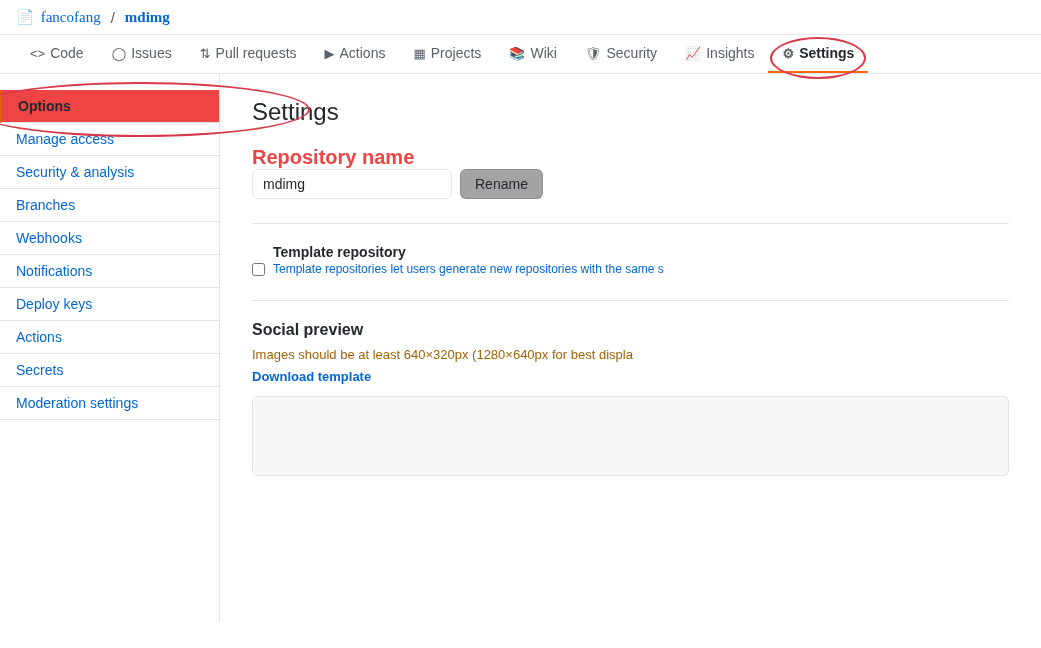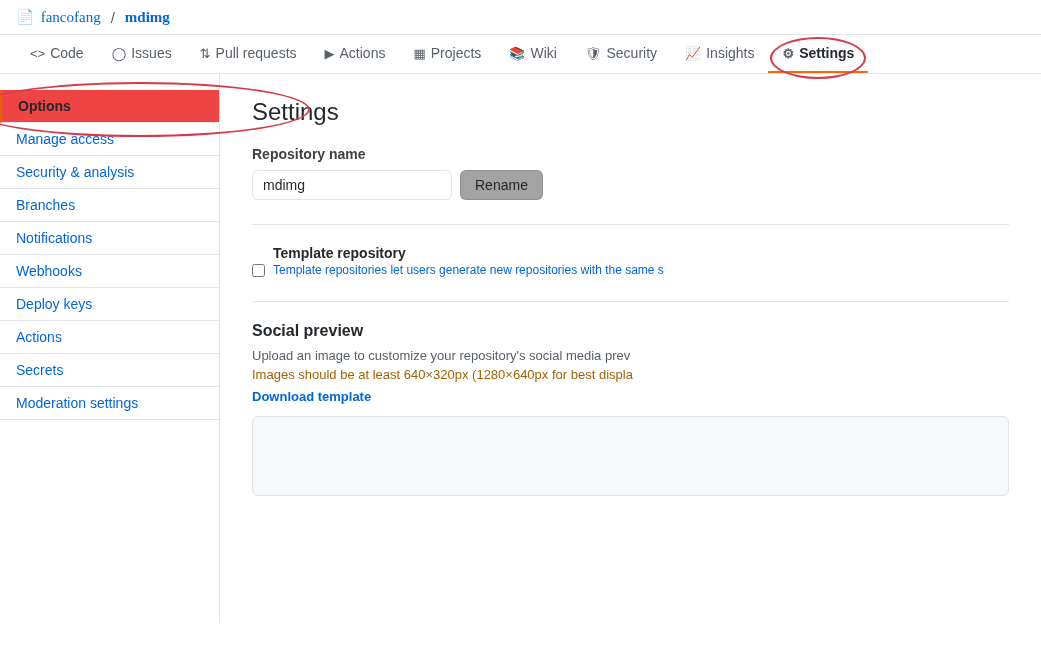--- a/index.html
+++ b/index.html
@@ -134,24 +134,23 @@
       margin-bottom: 20px;
       color: #24292e;
     }
 
     .form-section {
       margin-bottom: 24px;
     }
 
     .form-label {
       display: block;
-      font-size: 14px;
-      font-weight: 600;
-      margin-bottom: 8px;
-      color: #404040;
+      font-size: 20px;
+      font-weight: 600;
+      color: #ef4444;
     }
 
     .repo-name-row {
       display: flex;
       align-items: center;
       gap: 8px;
     }
 
     .repo-name-input {
       width: 200px;
@@ -279,22 +278,22 @@
 
   <div class="sidebar">
 
     <div class="options-ellipse-container">
       <div class="options-oval"></div>
       <a class="sidebar-item active">Options</a>
     </div>
     <a class="sidebar-item">Manage access</a>
     <a class="sidebar-item">Security &amp; analysis</a>
     <a class="sidebar-item">Branches</a>
+    <a class="sidebar-item">Webhooks</a>
     <a class="sidebar-item">Notifications</a>
-    <a class="sidebar-item">Webhooks</a>
     <a class="sidebar-item">Deploy keys</a>
     <a class="sidebar-item">Actions</a>
     <a class="sidebar-item">Secrets</a>
     <a class="sidebar-item">Moderation settings</a>
   </div>
 
   <div class="settings-content">
     <h1 class="settings-title">Settings</h1>
 
     <div class="form-section">
@@ -314,20 +313,19 @@
           <label class="checkbox-label" for="template-repo">Template repository</label>
           <div class="checkbox-description">Template repositories let users generate new repositories with the same s</div>
         </div>
       </div>
     </div>
 
     <hr class="divider">
 
     <div class="form-section">
       <div class="social-preview-title">Social preview</div>
-      <div class="social-preview-desc">Upload an image to customize your repository's social media prev</div>
       <div class="social-preview-detail">Images should be at least 640×320px (1280×640px for best displa</div>
       <a class="download-template-link">Download template</a>
       <div class="social-preview-box"></div>
     </div>
   </div>
 
 </div>
 
 </body></html>

